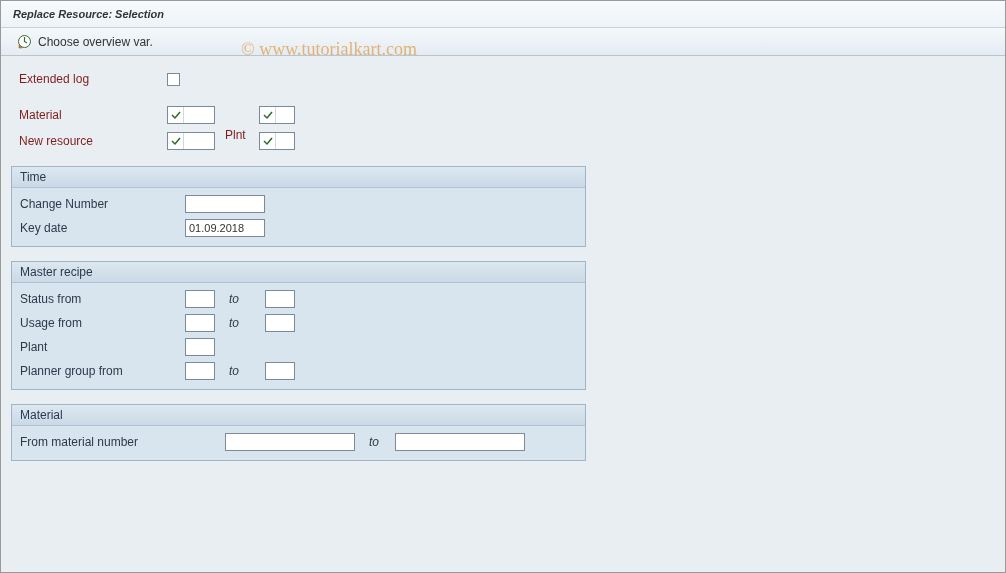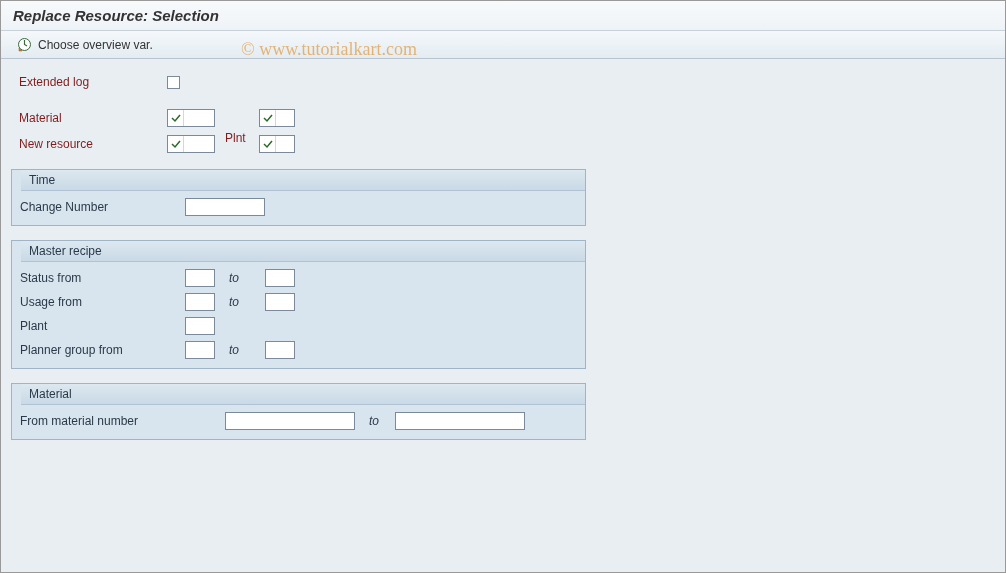--- a/index.html
+++ b/index.html
@@ -16,21 +16,21 @@
       overflow: hidden;
       border: 1px solid #999;
       position: relative;
     }
     .header {
       background: linear-gradient(to bottom, #f8fafc, #eef3f7);
       border-bottom: 1px solid #c8d0d8;
       padding: 6px 12px;
     }
     .header-title {
-      font-size: 15px;
+      font-size: 11px;
       font-weight: bold;
       font-style: italic;
       color: #333;
     }
     .toolbar {
       background: linear-gradient(to bottom, #f4f8fb, #e4ecf2);
       border-bottom: 1px solid #b8c4d0;
       padding: 4px 10px;
       display: flex;
       align-items: center;
@@ -117,21 +117,20 @@
       background: #d9e5ee;
       margin-top: 14px;
       width: 575px;
     }
     .group-title {
       background: linear-gradient(to bottom, #dde8f0, #c9d9e6);
       border-bottom: 1px solid #b0c2d4;
       padding: 3px 8px;
       font-size: 12px;
       color: #2a3a4a;
-      margin-left: 9px;
     }
     .group-body {
       padding: 4px 8px 6px 8px;
     }
     .group-row {
       display: flex;
       align-items: center;
       height: 24px;
     }
     .group-label {
@@ -239,20 +238,24 @@
     </div>
   </div>
 
   <div class="group-box">
     <div class="group-title">Time</div>
     <div class="group-body">
       <div class="group-row">
         <span class="group-label">Change Number</span>
         <input class="input input-med" value="" style="">
       </div>
+      <div class="group-row">
+        <span class="group-label">Key date</span>
+        <input class="input input-date" value="01.09.2018" style="">
+      </div>
     </div>
   </div>
 
   <div class="group-box">
     <div class="group-title">Master recipe</div>
     <div class="group-body">
       <div class="group-row">
         <span class="group-label">Status from</span>
         <input class="input input-small" value="" style="">
         <span class="to-label">to</span>

